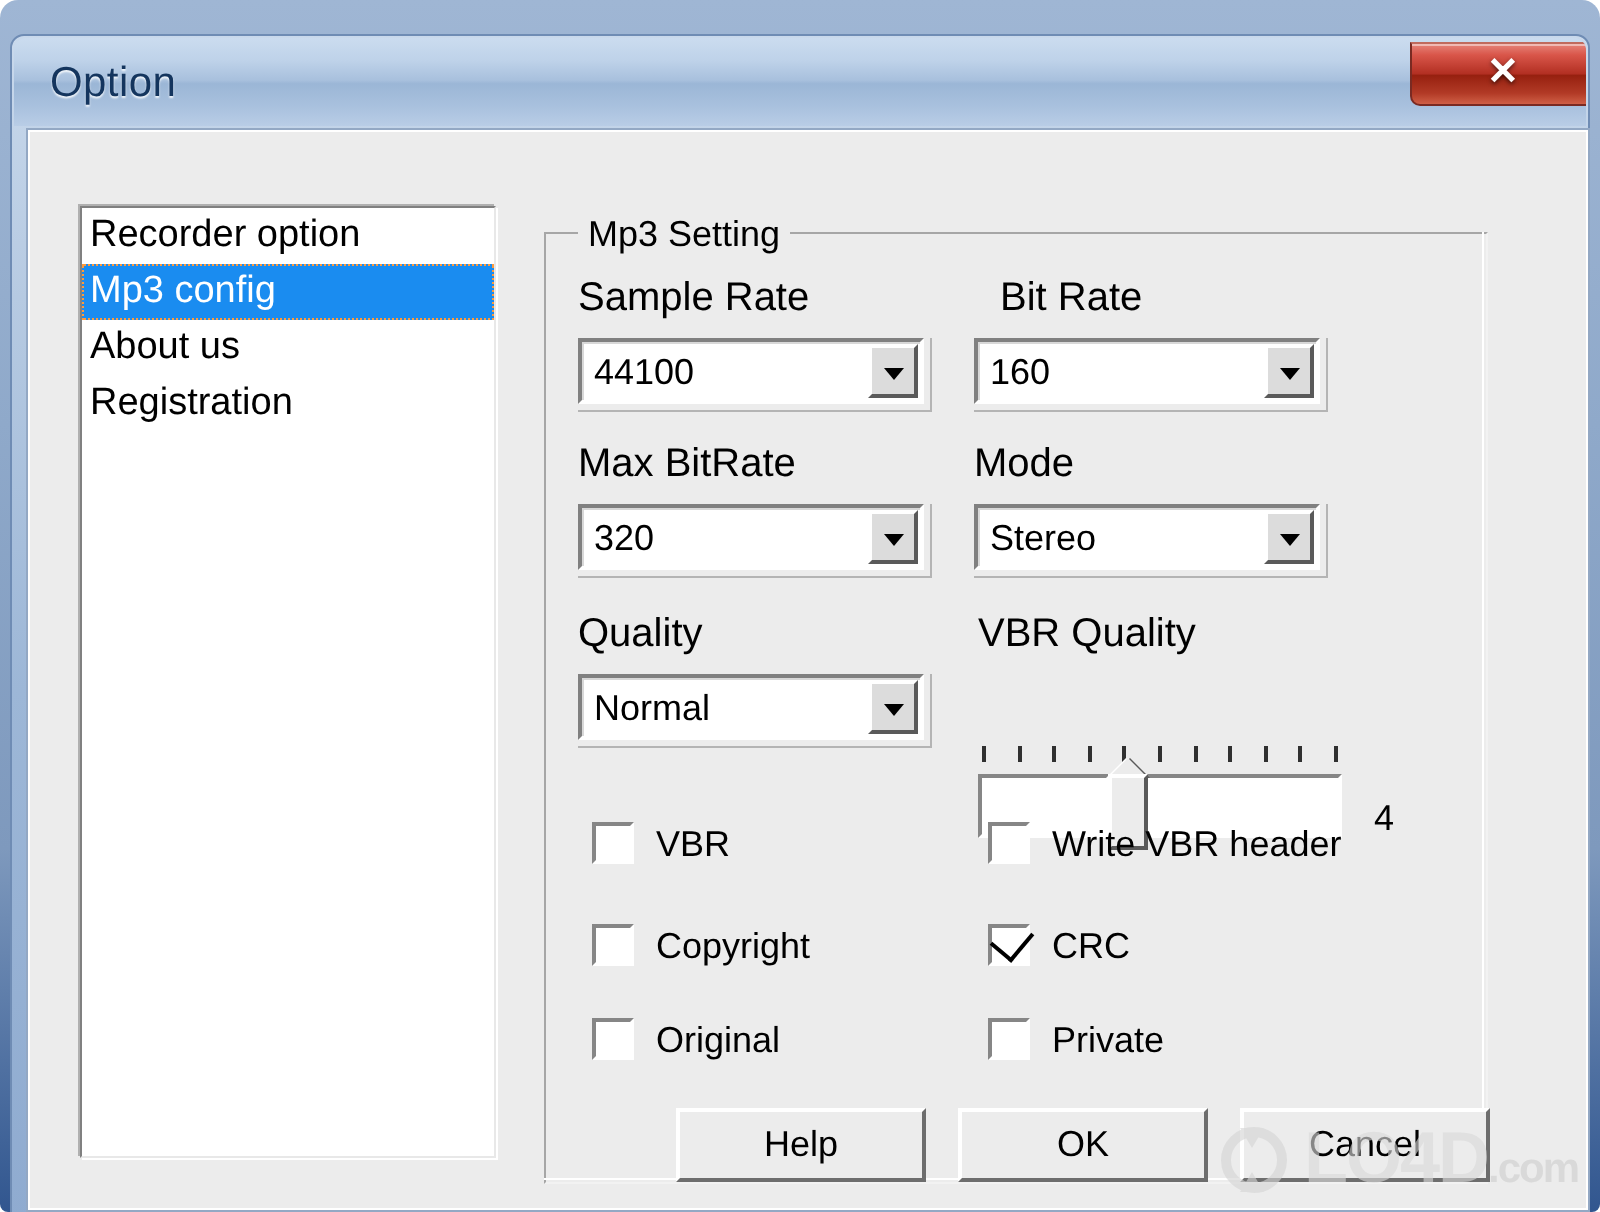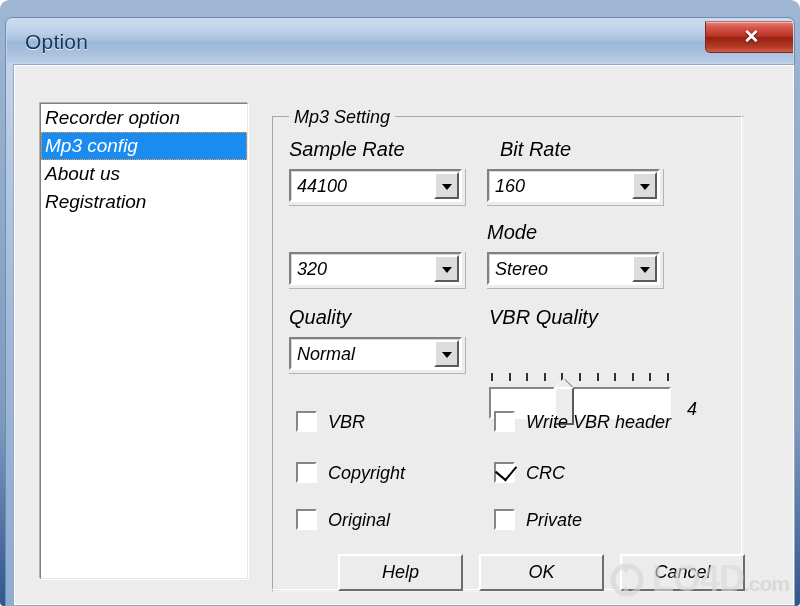--- a/index.html
+++ b/index.html
@@ -93,21 +93,20 @@
 
   
   #client-area {
     position: absolute;
     left: 8px; top: 47px;
     width: 780px; height: 540px;
     box-sizing: border-box;
     background: #ececec;
     border: 1px solid #ffffff;
     box-shadow: 0 0 0 1px #93a8c4;
-    font-style: italic;
   }
 
   
   #listbox {
     position: absolute;
     left: 25px; top: 37px;
     width: 208px; height: 476px;
     box-sizing: border-box;
     background: #ffffff;
     border-top: 1px solid #808080;
@@ -403,20 +402,21 @@
 
       <div class="field-label" style="left:485px; top:72px;">Bit Rate</div>
       <div class="combo-outer" style="left:472px; top:103px; width:177px;"></div>
       <div class="combo" style="left:472px; top:103px; width:173px;">
         <div class="combo-value">160</div>
         <div class="combo-button">
           <span class="combo-arrow"></span>
         </div>
       </div>
 
+      <div class="field-label" style="left:274px; top:155px;">Max BitRate</div>
       <div class="combo-outer" style="left:274px; top:186px; width:177px;"></div>
       <div class="combo" style="left:274px; top:186px; width:173px;text-align:center;">
         <div class="combo-value">320</div>
         <div class="combo-button">
           <span class="combo-arrow"></span>
         </div>
       </div>
 
       <div class="field-label" style="left:472px; top:155px;">Mode</div>
       <div class="combo-outer" style="left:472px; top:186px; width:177px;"></div>

